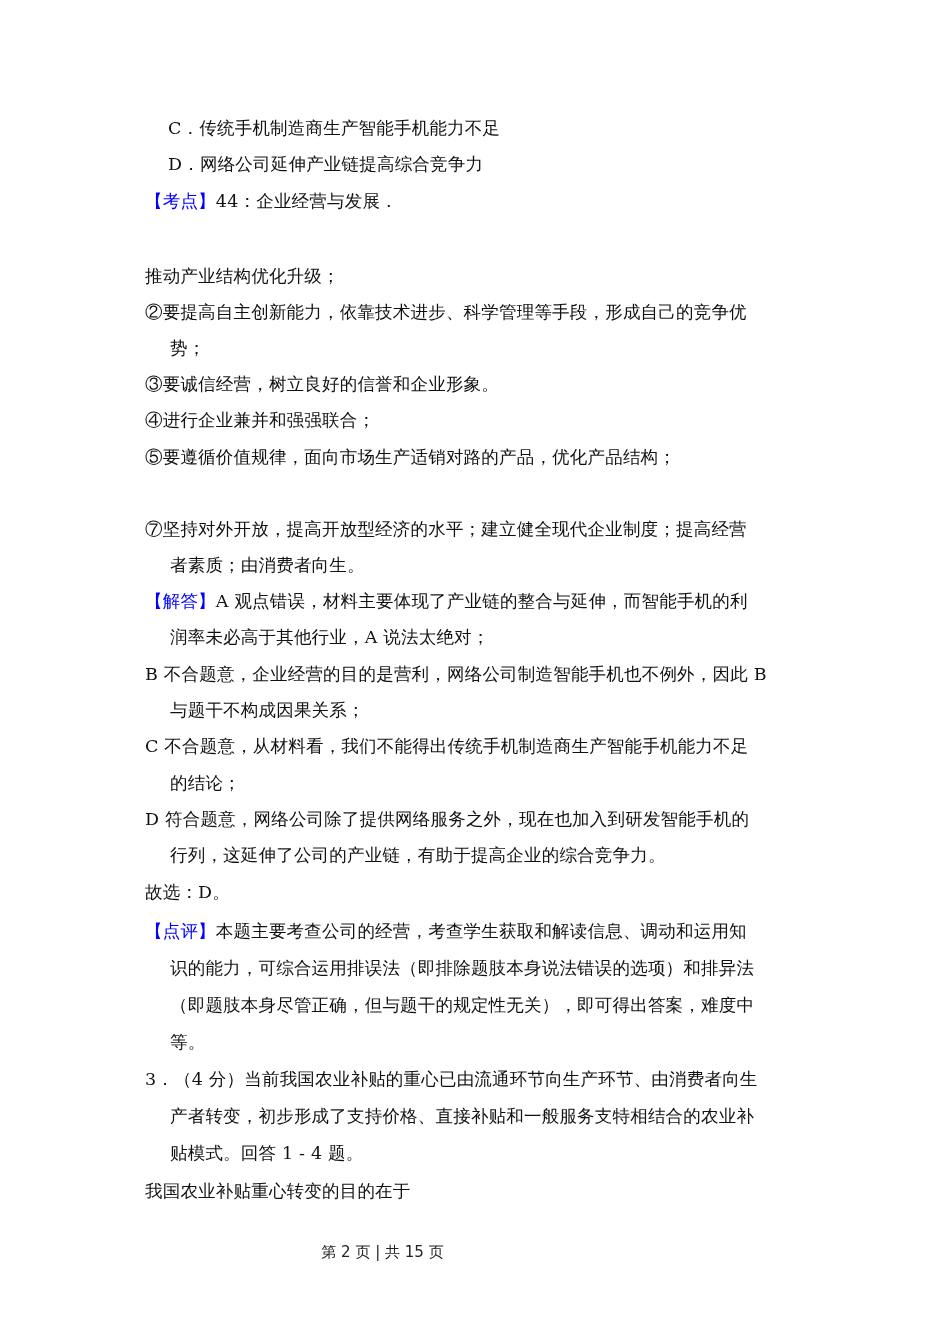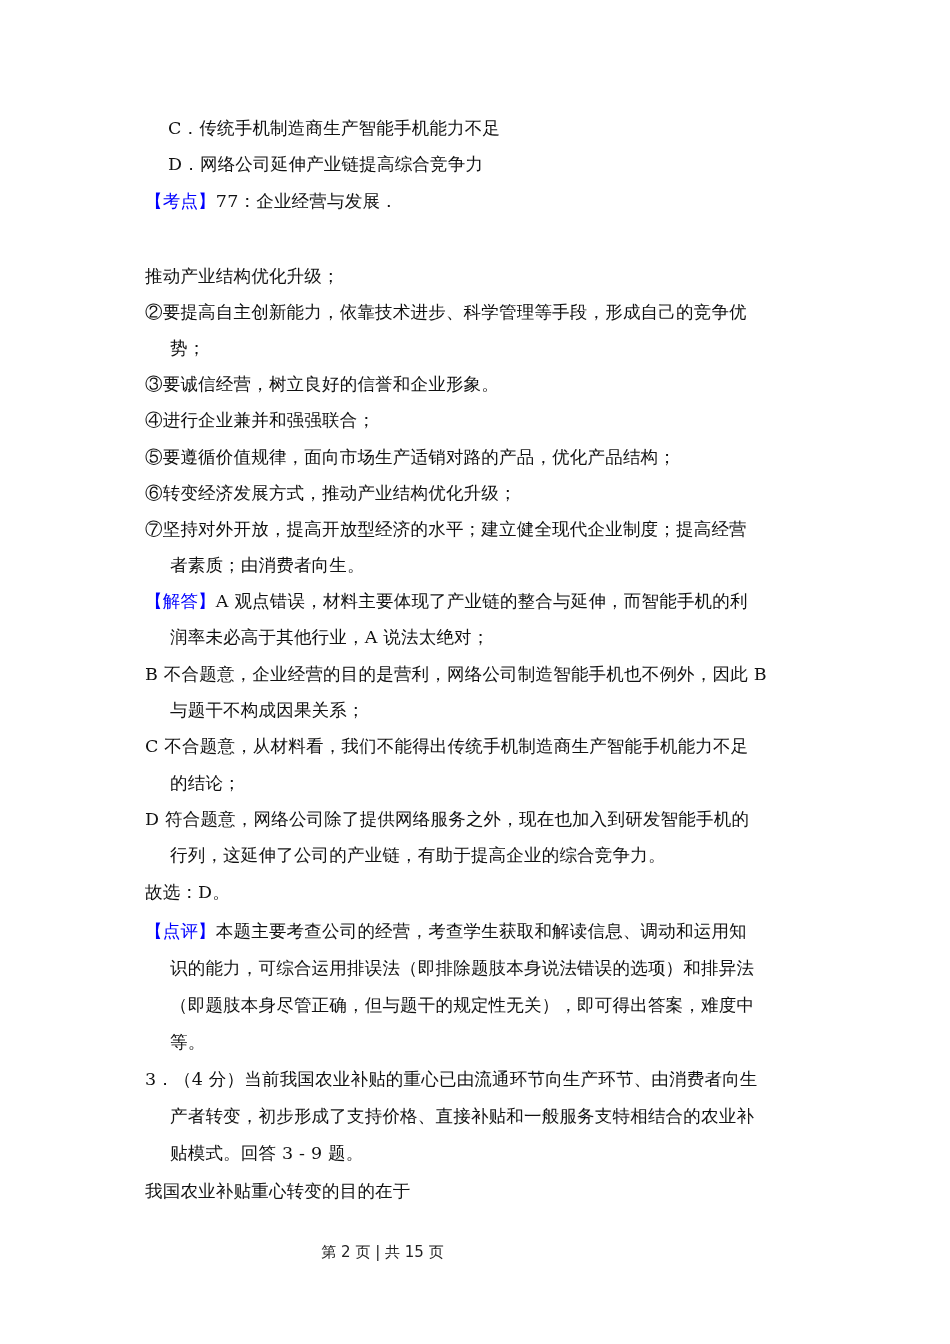--- a/index.html
+++ b/index.html
@@ -13,31 +13,30 @@
   .footer { position: absolute; top: 1243px; left: 0; width: 765px; text-align: center; font-size: 15px; color: #222; font-family: "DejaVu Sans", "Liberation Sans", sans-serif; }
 </style>
 </head>
 <body>
 
 <div class="page">
   <div class="line ind1" style="top:117px">C．传统手机制造商生产智能手机能力不足</div>
   <div class="line ind1" style="top:153px">D．网络公司延伸产业链提高综合竞争力</div>
 
   <div class="line" style="top:190px">
-    <span class="tag">【考点】</span><span>77：企业经营与发展．</span>
+    <span class="tag">【考点】</span><span>44：企业经营与发展．</span>
   </div>
 
 
   <div class="line" style="top:265px">推动产业结构优化升级；</div>
   <div class="line" style="top:301px">②要提高自主创新能力，依靠技术进步、科学管理等手段，形成自己的竞争优</div>
   <div class="line ind2" style="top:337px">势；</div>
   <div class="line" style="top:373px">③要诚信经营，树立良好的信誉和企业形象。</div>
   <div class="line" style="top:409px">④进行企业兼并和强强联合；</div>
   <div class="line" style="top:446px">⑤要遵循价值规律，面向市场生产适销对路的产品，优化产品结构；</div>
-  <div class="line" style="top:482px">⑥转变经济发展方式，推动产业结构优化升级；</div>
   <div class="line" style="top:518px">⑦坚持对外开放，提高开放型经济的水平；建立健全现代企业制度；提高经营</div>
   <div class="line ind2" style="top:554px">者素质；由消费者向生。</div>
 
   <div class="line" style="top:590px">
     <span class="tag">【解答】</span><span>A 观点错误，材料主要体现了产业链的整合与延伸，而智能手机的利</span>
   </div>
   <div class="line ind2" style="top:626px">润率未必高于其他行业，A 说法太绝对；</div>
   <div class="line" style="top:663px">B 不合题意，企业经营的目的是营利，网络公司制造智能手机也不例外，因此 B</div>
   <div class="line ind2" style="top:699px">与题干不构成因果关系；</div>
   <div class="line" style="top:735px">C 不合题意，从材料看，我们不能得出传统手机制造商生产智能手机能力不足</div>
@@ -48,17 +47,17 @@
 
   <div class="line" style="top:920px">
     <span class="tag">【点评】</span><span>本题主要考查公司的经营，考查学生获取和解读信息、调动和运用知</span>
   </div>
   <div class="line ind2" style="top:957px">识的能力，可综合运用排误法（即排除题肢本身说法错误的选项）和排异法</div>
   <div class="line ind2" style="top:994px">（即题肢本身尽管正确，但与题干的规定性无关），即可得出答案，难度中</div>
   <div class="line ind2" style="top:1031px">等。</div>
 
   <div class="line" style="top:1068px">3．（4 分）当前我国农业补贴的重心已由流通环节向生产环节、由消费者向生</div>
   <div class="line ind2" style="top:1105px">产者转变，初步形成了支持价格、直接补贴和一般服务支特相结合的农业补</div>
-  <div class="line ind2" style="top:1142px">贴模式。回答 3 - 9 题。</div>
+  <div class="line ind2" style="top:1142px">贴模式。回答 1 - 4 题。</div>
   <div class="line" style="top:1180px">我国农业补贴重心转变的目的在于</div>
 
   <div class="footer">第 2 页 | 共 15 页</div>
 </div>
 
 </body></html>

